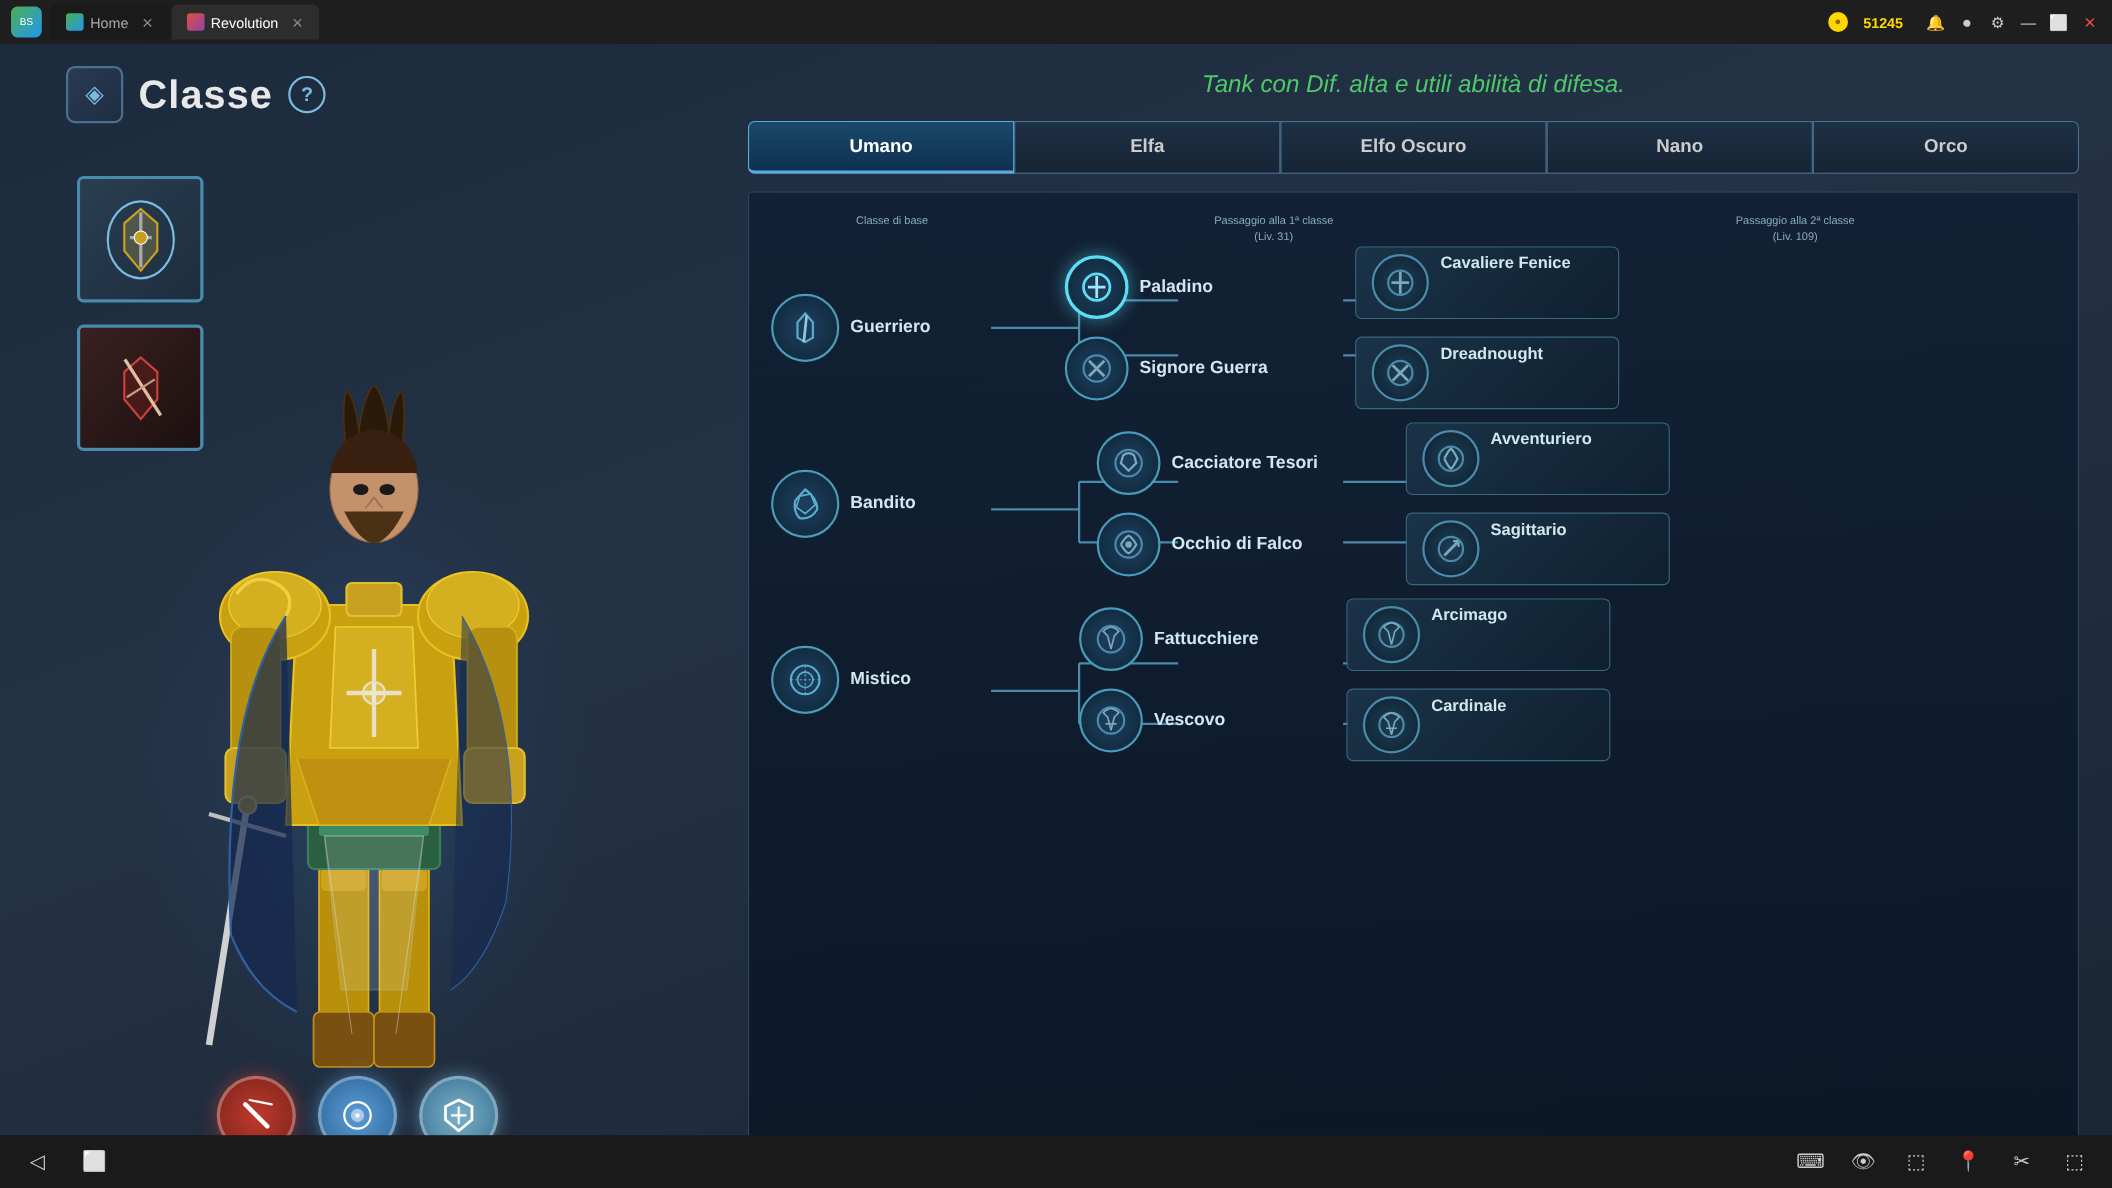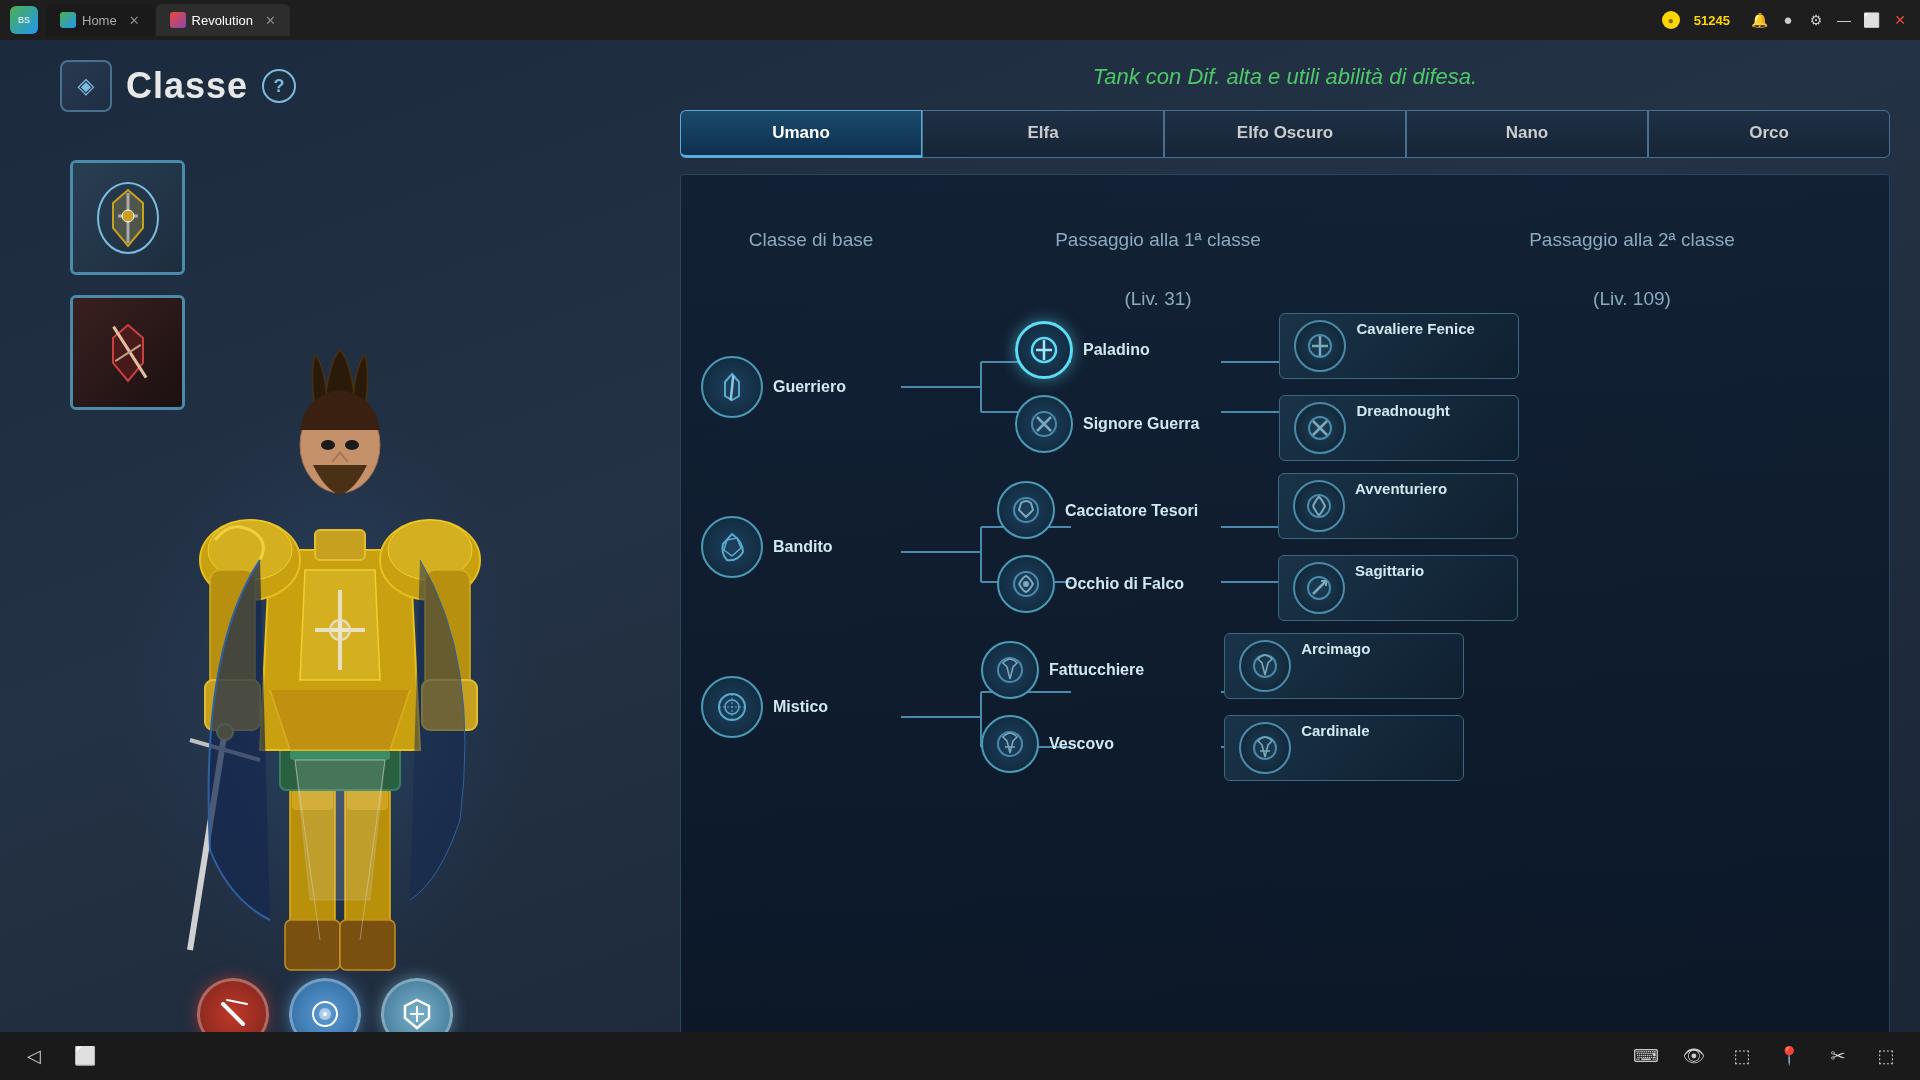--- a/index.html
+++ b/index.html
@@ -239,23 +239,22 @@
       margin-bottom: 20px;
       text-align: center;
     }
     .tree-header {
       color: #b0c8d8;
       font-size: 15px;
       line-height: 1.4;
     }
     .tree-header span {
       display: block;
-      font-size: 19px;
+      font-size: 10px;
       color: #8aabbf;
-      margin-top: 32px;
     }
     .node-icon {
       width: 62px; height: 62px;
       border-radius: 50%;
       border: 2px solid #4a9ab8;
       background: radial-gradient(circle, #1e4060, #0d2535);
       display: flex; align-items: center; justify-content: center;
       font-size: 26px;
       color: #7abcdd;
       flex-shrink: 0;
@@ -601,21 +600,21 @@
           <div style="width:200px;display:flex;align-items:center;gap:10px;">
             <div class="node-icon">
               <svg width="34" height="34" viewBox="0 0 34 34">
                 <path d="M17 4 L24 12 L24 26 L17 30 L10 26 L10 12 Z" fill="none" stroke="#5aaccc" stroke-width="2"></path>
                 <line x1="14" y1="6" x2="20" y2="30" stroke="#8ac8e0" stroke-width="2.5" transform="rotate(20,17,18)"></line>
               </svg>
             </div>
             <span class="node-label">Guerriero</span>
           </div>
 
-          <div style="display:flex;flex-direction:column;gap:16px;margin-left:114px;">
+          <div style="display:flex;flex-direction:column;gap:16px;margin-left:67px;">
 
             <div style="display:flex;align-items:center;gap:10px;">
               <div class="node-icon highlighted" style="width:58px;height:58px;">
                 <svg width="30" height="30" viewBox="0 0 30 30">
                   <circle cx="15" cy="15" r="12" fill="none" stroke="#5addf5" stroke-width="2.5"></circle>
                   <line x1="15" y1="5" x2="15" y2="25" stroke="#a0e8f8" stroke-width="2.5"></line>
                   <line x1="7" y1="15" x2="23" y2="15" stroke="#a0e8f8" stroke-width="2.5"></line>
                 </svg>
               </div>
               <span class="node-label">Paladino</span>

